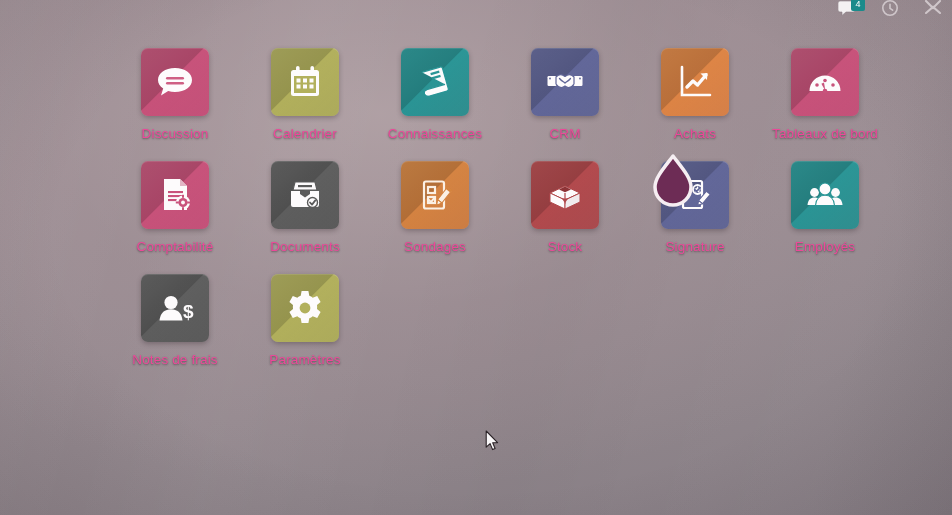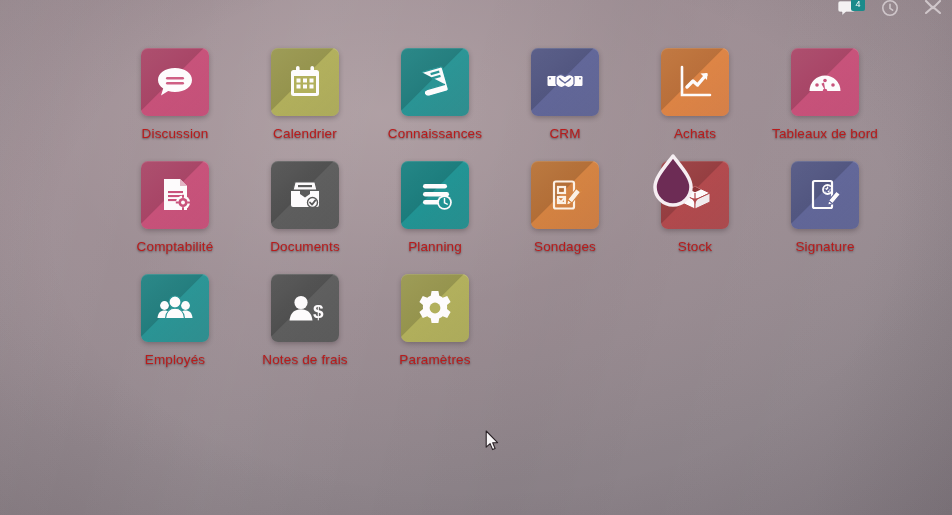--- a/index.html
+++ b/index.html
@@ -69,21 +69,21 @@
   
   .tile-icon::after {
     content: ""; position: absolute; inset: 0;
     background: linear-gradient(135deg, rgba(0,0,0,0.16) 0%, rgba(0,0,0,0.16) 46%, rgba(255,255,255,0.0) 46.5%, rgba(255,255,255,0.07) 100%);
     pointer-events: none;
   }
   .tile-icon svg { position: relative; z-index: 2; display: block; }
   .tile-label {
     margin-top: 10px;
     font-size: 13.5px;
-    color: #b91c1c;
+    color: #ec4899;
     text-shadow: 0 1px 2px rgba(40,28,34,0.55);
     letter-spacing: 0.15px;
     white-space: nowrap;
   }
 
   
   #drop-overlay {
     position: absolute;
     left: 645px; top: 152px;
     width: 56px; height: 66px;
@@ -241,35 +241,20 @@
         <rect x="14" y="11" width="14" height="2.2" fill="#5b5b5b"></rect>
         <path d="M7 17 L35 17 L35 31 A2 2 0 0 1 33 33 L9 33 A2 2 0 0 1 7 31 Z" fill="#fdfbfc"></path>
         <path d="M16 17 L16 20 L21 23.5 L26 20 L26 17" fill="#5b5b5b"></path>
         <circle cx="28.5" cy="28.5" r="5" fill="#fdfbfc" stroke="#5b5b5b" stroke-width="1.4"></circle>
         <path d="M26 28.5 L28 30.6 L31.3 26.4" fill="none" stroke="#5b5b5b" stroke-width="1.8" stroke-linecap="round" stroke-linejoin="round"></path>
       </svg>
     </div>
     <div class="tile-label">Documents</div>
   </div>
 
-  <div class="app-tile">
-    <div class="tile-icon" style="background:linear-gradient(140deg,#2ba1a1,#178585);">
-      <svg width="42" height="42" viewBox="0 0 42 42">
-        <g fill="#fdfbfc">
-          <rect x="9" y="10" width="24" height="4.4" rx="2.2"></rect>
-          <rect x="9" y="18" width="26" height="4.4" rx="2.2"></rect>
-          <rect x="9" y="26" width="18" height="4.4" rx="2.2"></rect>
-        </g>
-        <circle cx="30.5" cy="28.5" r="7.3" fill="#fdfbfc"></circle>
-        <circle cx="30.5" cy="28.5" r="5.6" fill="#1f9393"></circle>
-        <path d="M30.5 24.6 L30.5 28.8 L33.2 30.2" fill="none" stroke="#fdfbfc" stroke-width="1.5" stroke-linecap="round"></path>
-      </svg>
-    </div>
-    <div class="tile-label">Planning</div>
-  </div>
 
   <div class="app-tile">
     <div class="tile-icon" style="background:linear-gradient(140deg,#df914d,#c87335);">
       <svg width="42" height="42" viewBox="0 0 42 42">
         <rect x="10" y="7.5" width="20" height="27" rx="1.8" fill="none" stroke="#fbf0e4" stroke-width="2.2"></rect>
         <rect x="14" y="13" width="7" height="6" fill="none" stroke="#fbf0e4" stroke-width="2.2"></rect>
         <rect x="14" y="23" width="7" height="6" fill="none" stroke="#fbf0e4" stroke-width="2.2"></rect>
         <path d="M15 26 L17 28.2 L20.6 23.6" fill="none" stroke="#fbf0e4" stroke-width="2" stroke-linecap="round" stroke-linejoin="round"></path>
         <g transform="rotate(38 28 24)">
           <rect x="25.6" y="12" width="5.4" height="16" fill="#fbf0e4" stroke="#d4833f" stroke-width="1"></rect>

